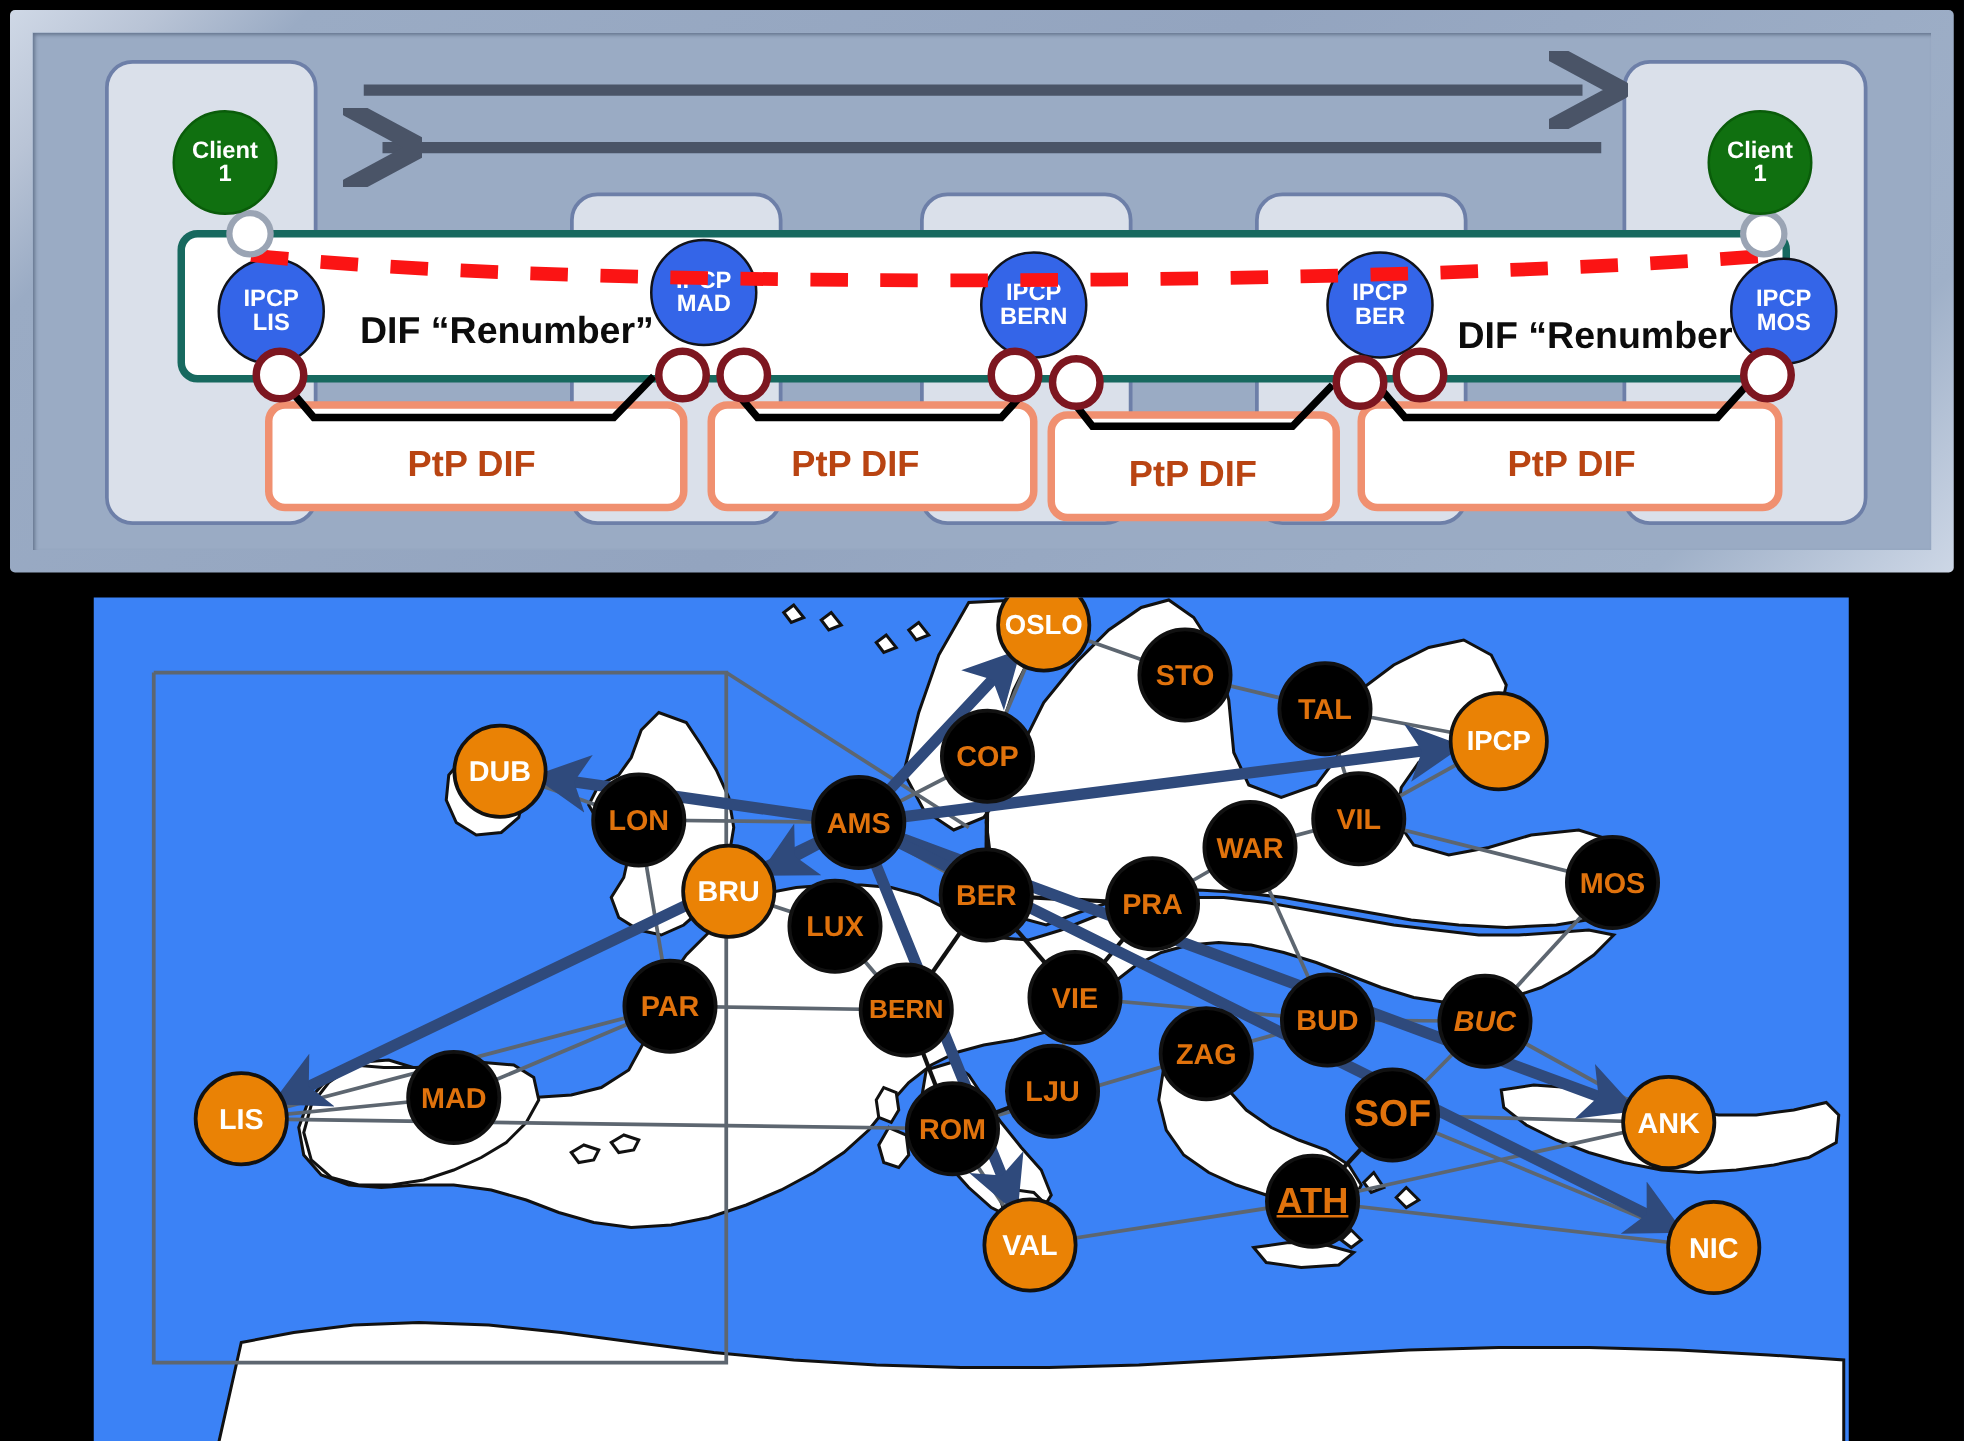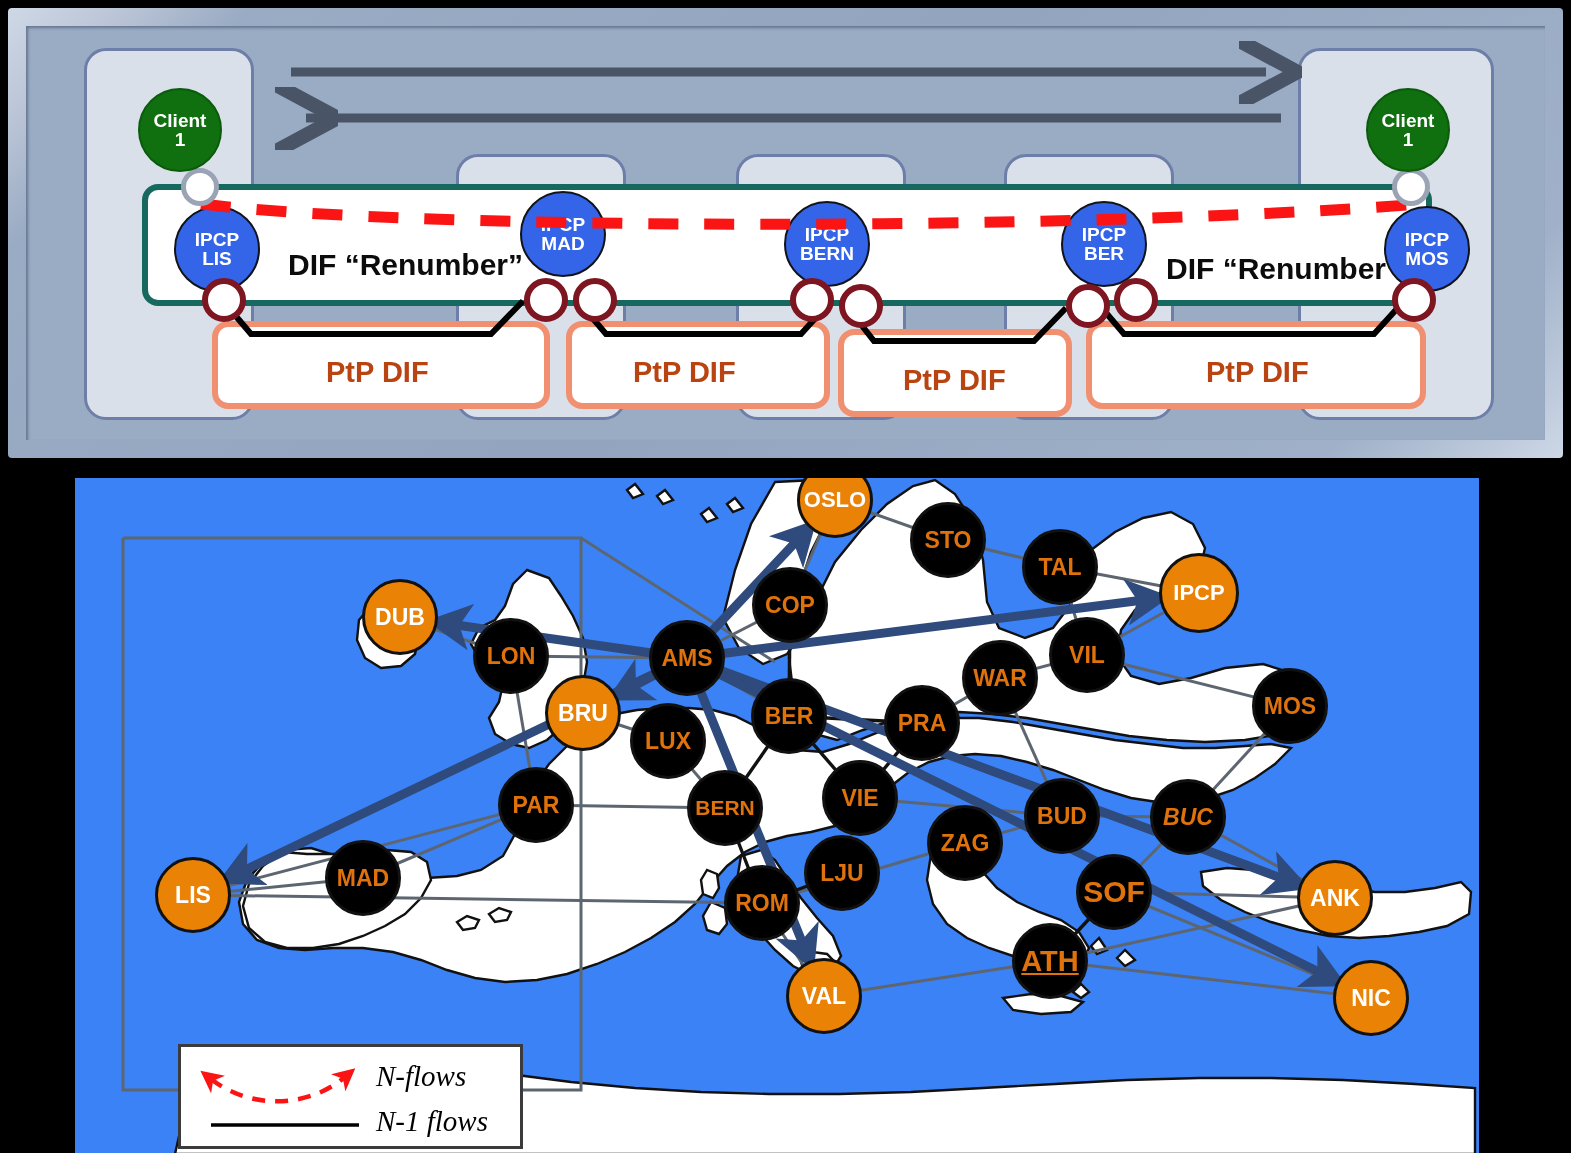--- a/index.html
+++ b/index.html
@@ -485,32 +485,16 @@
           <span>ATH</span>
         </div>
         <div class="city city-dark" style="left: 711px; top: 480px; width: 76px; height: 76px; font-size: 23px;">
           <span>VAL</span>
         </div>
         <div class="city city-dark" style="left: 1258px; top: 482px; width: 76px; height: 76px; font-size: 23px;">
           <span>NIC</span>
         </div>
       </div>
 
-    <div id="legend-box">
-      <svg width="339" height="99" viewBox="0 0 339 99">
-        <path d="M30,32 C68,62 126,62 164,30" fill="none" stroke="#fb1414" stroke-width="4.5" stroke-dasharray="13 10" marker-end="url(#redArrowEnd2)" marker-start="url(#redArrowStart2)"></path>
-        <defs>
-          <marker id="redArrowEnd2" markerWidth="5" markerHeight="5" refX="2" refY="2.5" orient="auto" markerUnits="strokeWidth">
-            <path d="M0,0 L5,2.5 L0,5 L1.4,2.5 Z" fill="#fb1414"></path>
-          </marker>
-          <marker id="redArrowStart2" markerWidth="5" markerHeight="5" refX="3" refY="2.5" orient="auto" markerUnits="strokeWidth">
-            <path d="M5,0 L0,2.5 L5,5 L3.6,2.5 Z" fill="#fb1414"></path>
-          </marker>
-        </defs>
-        <line x1="30" y1="78" x2="178" y2="78" stroke="#000" stroke-width="3.4"></line>
-      </svg>
-      <div class="legend-text" style="left:195px; top:13px;">N-flows</div>
-      <div class="legend-text" style="left:195px; top:58px;">N-1 flows</div>
-    </div>
 
   </div>
 
 </div>
 
 </body></html>

